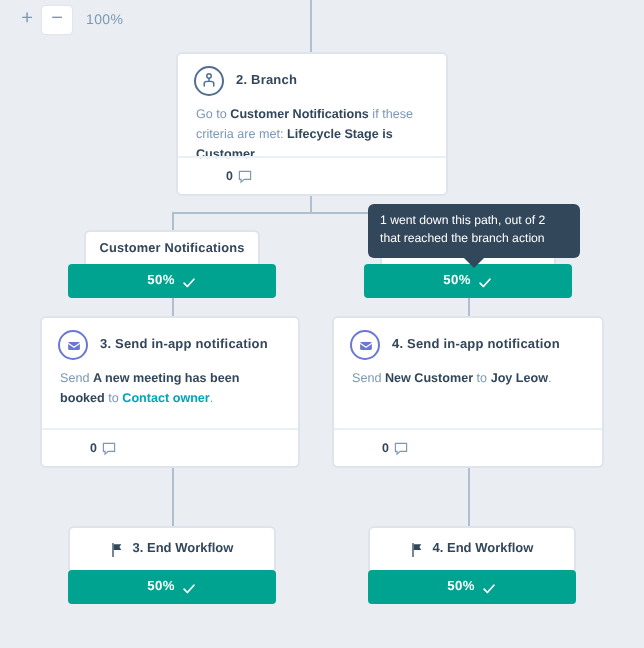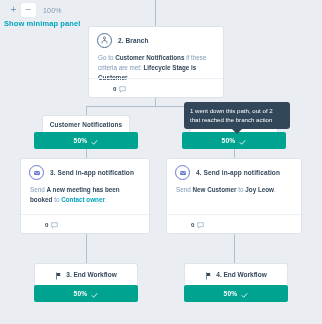--- a/index.html
+++ b/index.html
@@ -242,21 +242,20 @@
 </head>
 <body>
 
 <div id="canvas">
 
   <div id="zoom-controls">
     <button class="zoom-btn">+</button>
     <button class="zoom-btn boxed">−</button>
     <span id="zoom-level">100%</span>
   </div>
-  <div id="minimap-link">Show minimap panel</div>
 
   <div class="conn v" style="left:155px; top:0px; height:26px;"></div>
 
   <div class="conn v" style="left:155px; top:98px; height:8px;"></div>
 
   <div class="conn h" style="left:86px; top:106px; width:148px;"></div>
 
   <div class="conn v" style="left:86px; top:106px; height:9px;"></div>
 
   <div class="conn v" style="left:234px; top:106px; height:9px;"></div>

